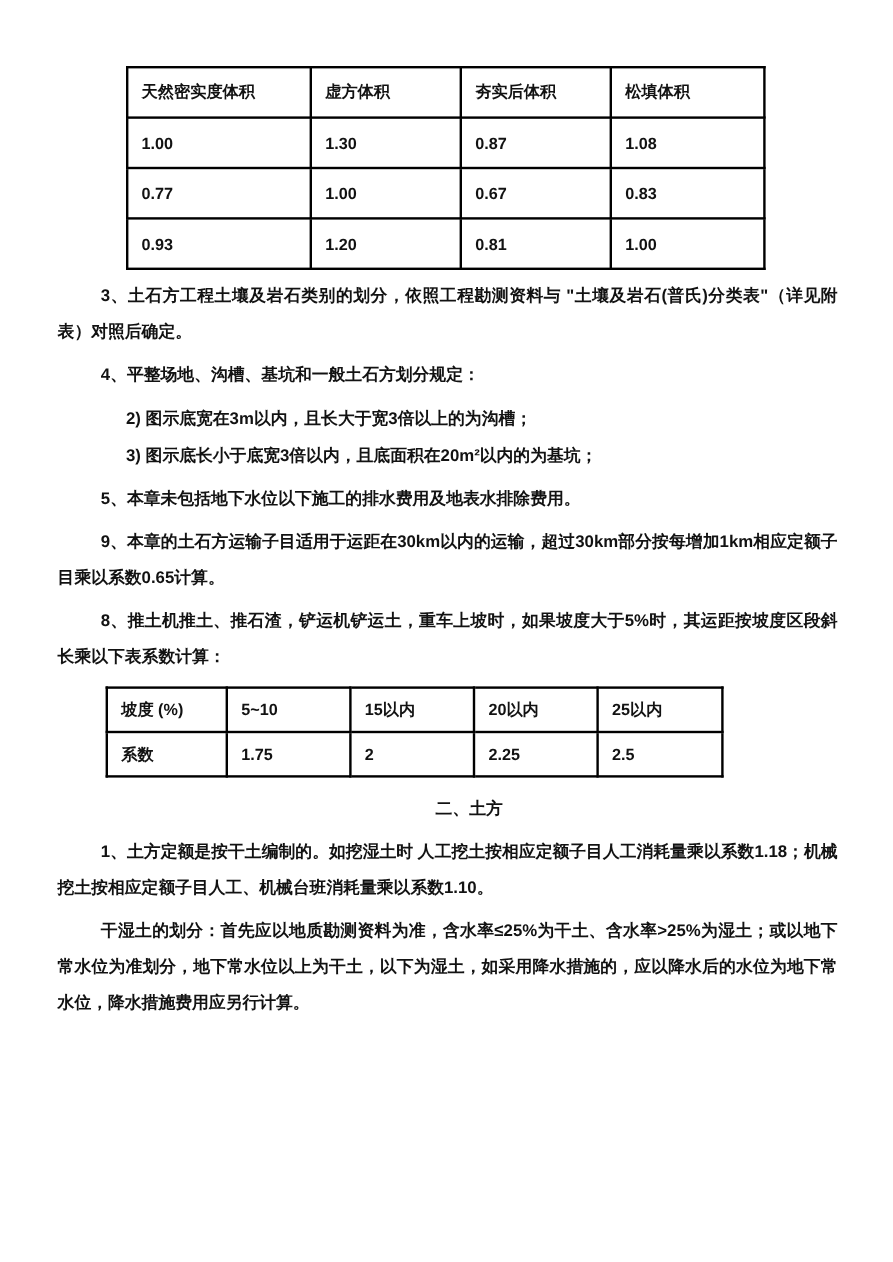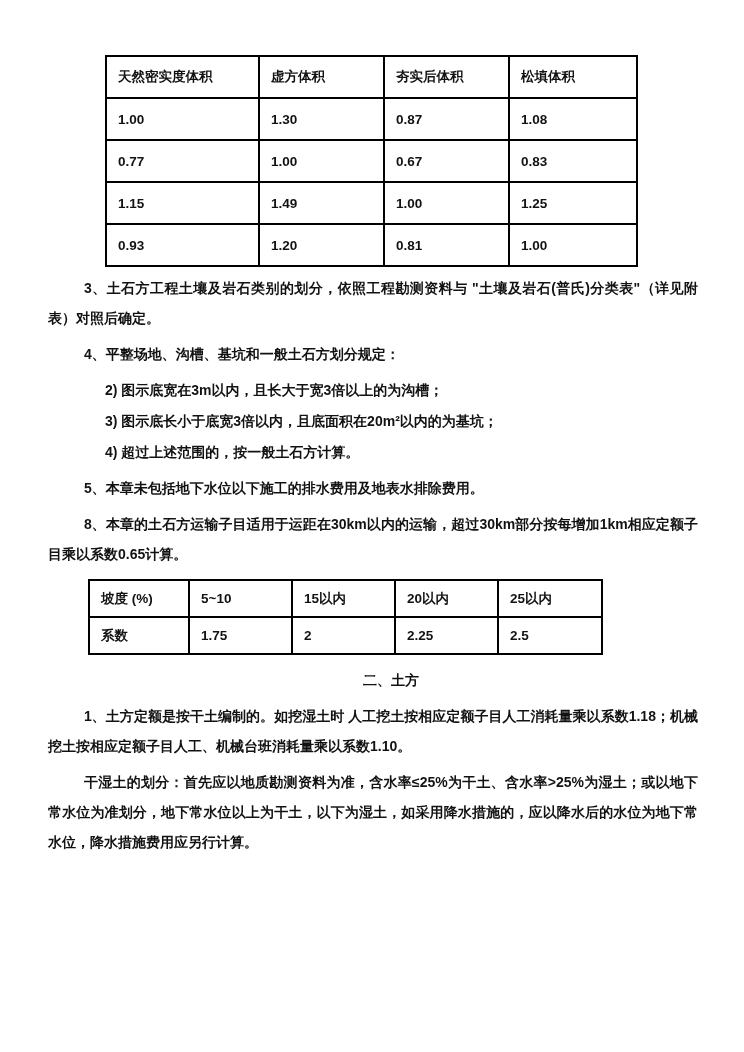--- a/index.html
+++ b/index.html
@@ -93,41 +93,35 @@
       <td>0.87</td>
       <td>1.08</td>
     </tr>
     <tr>
       <td>0.77</td>
       <td>1.00</td>
       <td>0.67</td>
       <td>0.83</td>
     </tr>
     <tr>
-      <td>1.15</td>
-      <td>1.49</td>
-      <td>1.00</td>
-      <td>1.25</td>
-    </tr>
-    <tr>
       <td>0.93</td>
       <td>1.20</td>
       <td>0.81</td>
       <td>1.00</td>
     </tr>
   </tbody>
     </table>
 
   <p class="para">3、土石方工程土壤及岩石类别的划分，依照工程勘测资料与 "土壤及岩石(普氏)分类表"（详见附表）对照后确定。</p>
   <p class="para">4、平整场地、沟槽、基坑和一般土石方划分规定：</p>
   <p class="para sub">2) 图示底宽在3m以内，且长大于宽3倍以上的为沟槽；</p>
   <p class="para sub">3) 图示底长小于底宽3倍以内，且底面积在20m²以内的为基坑；</p>
-  <p class="para sub">4) 超过上述范围的，按一般土石方计算。</p>
   <p class="para">5、本章未包括地下水位以下施工的排水费用及地表水排除费用。</p>
-  <p class="para">8、本章的土石方运输子目适用于运距在30km以内的运输，超过30km部分按每增加1km相应定额子目乘以系数0.65计算。</p>
+  <p class="para">9、本章的土石方运输子目适用于运距在30km以内的运输，超过30km部分按每增加1km相应定额子目乘以系数0.65计算。</p>
+  <p class="para">8、推土机推土、推石渣，铲运机铲运土，重车上坡时，如果坡度大于5%时，其运距按坡度区段斜长乘以下表系数计算：</p>
 
   <table class="tbl2">
     <colgroup>
       <col style="width:100px">
         <col style="width:103px">
         <col style="width:103px">
         <col style="width:103px">
         <col style="width:104px">
     </colgroup>
     <tbody>

